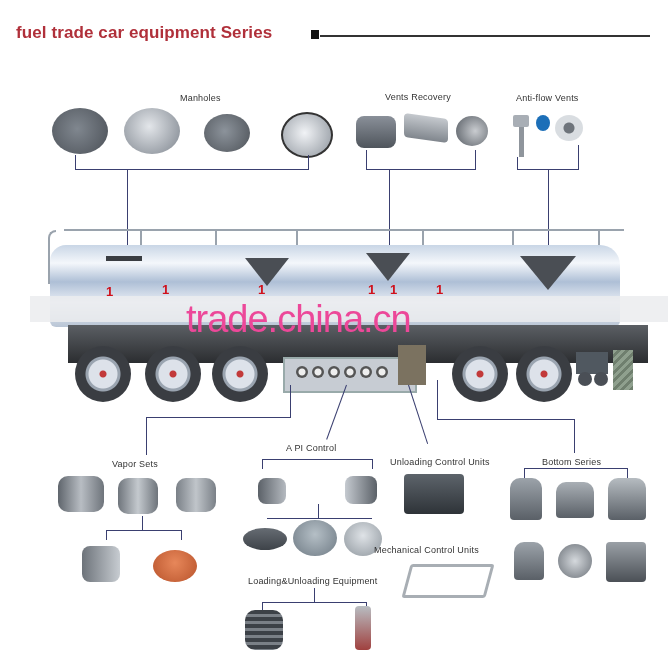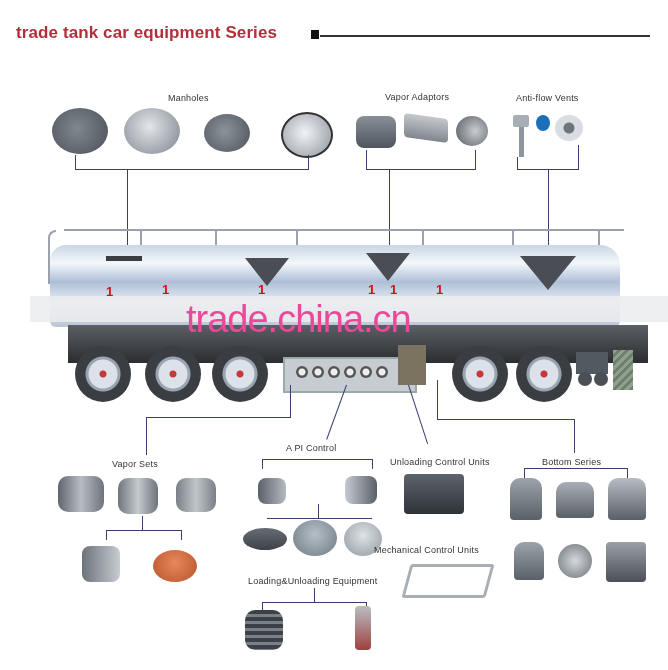--- a/index.html
+++ b/index.html
@@ -21,35 +21,35 @@
   .wm-band{left:30px;top:296px;width:640px;height:26px;background:rgba(235,236,238,0.85);}
   .wm{left:186px;top:298px;font-size:38px;color:#ec4899;letter-spacing:-1px;}
   .wheel{width:56px;height:56px;border-radius:50%;background:radial-gradient(circle,#c23a3a 0 3px,#dde2ea 4px 14px,#9aa4b0 15px 17px,#3a3d42 18px 28px);}
   .cab-box{background:#505860;}
   .manifold{left:283px;top:357px;width:130px;height:32px;background:#c7ccd3;border:2px solid #9aa;}
   .adapter{width:12px;height:12px;border-radius:50%;background:radial-gradient(circle,#eee 0 3px,#555 4px);}
 </style>
 </head>
 <body>
 
-<div class="abs title">trade tank car equipment Series</div>
+<div class="abs title">fuel trade car equipment Series</div>
 <div class="abs title-sq"></div>
 <div class="abs title-line"></div>
 
-<div class="abs lbl" style="left:168px;top:93px;">Manholes</div>
+<div class="abs lbl" style="left:180px;top:93px;">Manholes</div>
 <div class="abs prod" style="left:52px;top:108px;width:56px;height:46px;background:radial-gradient(circle at 45% 45%,#80878f,#4a4f56);"></div>
 <div class="abs prod" style="left:124px;top:108px;width:56px;height:46px;background:radial-gradient(circle at 45% 40%,#e3e6ea,#7c838c);"></div>
 <div class="abs prod" style="left:204px;top:114px;width:46px;height:38px;background:radial-gradient(circle at 45% 45%,#8c939b,#4d5258);"></div>
 <div class="abs prod" style="left:281px;top:112px;width:48px;height:42px;background:radial-gradient(circle at 45% 45%,#f1f3f6,#8d949c);border:2px solid #333;"></div>
 <div class="abs ln" style="left:75px;top:155px;width:1px;height:15px;"></div>
 <div class="abs ln" style="left:308px;top:155px;width:1px;height:15px;"></div>
 <div class="abs ln" style="left:75px;top:169px;width:234px;height:1px;"></div>
 <div class="abs ln" style="left:127px;top:169px;width:1px;height:85px;"></div>
 
-<div class="abs lbl" style="left:385px;top:92px;">Vapor Adaptors</div>
+<div class="abs lbl" style="left:385px;top:92px;">Vents Recovery</div>
 <div class="abs" style="left:356px;top:116px;width:40px;height:32px;border-radius:8px;background:linear-gradient(#8a9099,#4f555c);"></div>
 <div class="abs" style="left:404px;top:116px;width:44px;height:24px;border-radius:4px;background:linear-gradient(#c5c9ce,#80868d);transform:skewY(8deg);"></div>
 <div class="abs prod" style="left:456px;top:116px;width:32px;height:30px;background:radial-gradient(circle at 60% 50%,#c9ccd0,#555b62);"></div>
 <div class="abs ln" style="left:366px;top:150px;width:1px;height:20px;"></div>
 <div class="abs ln" style="left:475px;top:150px;width:1px;height:20px;"></div>
 <div class="abs ln" style="left:366px;top:169px;width:110px;height:1px;"></div>
 <div class="abs ln" style="left:389px;top:169px;width:1px;height:86px;"></div>
 
 <div class="abs lbl" style="left:516px;top:93px;">Anti-flow Vents</div>
 <div class="abs" style="left:513px;top:115px;width:16px;height:12px;background:#a8aeb5;border-radius:2px;"></div>

